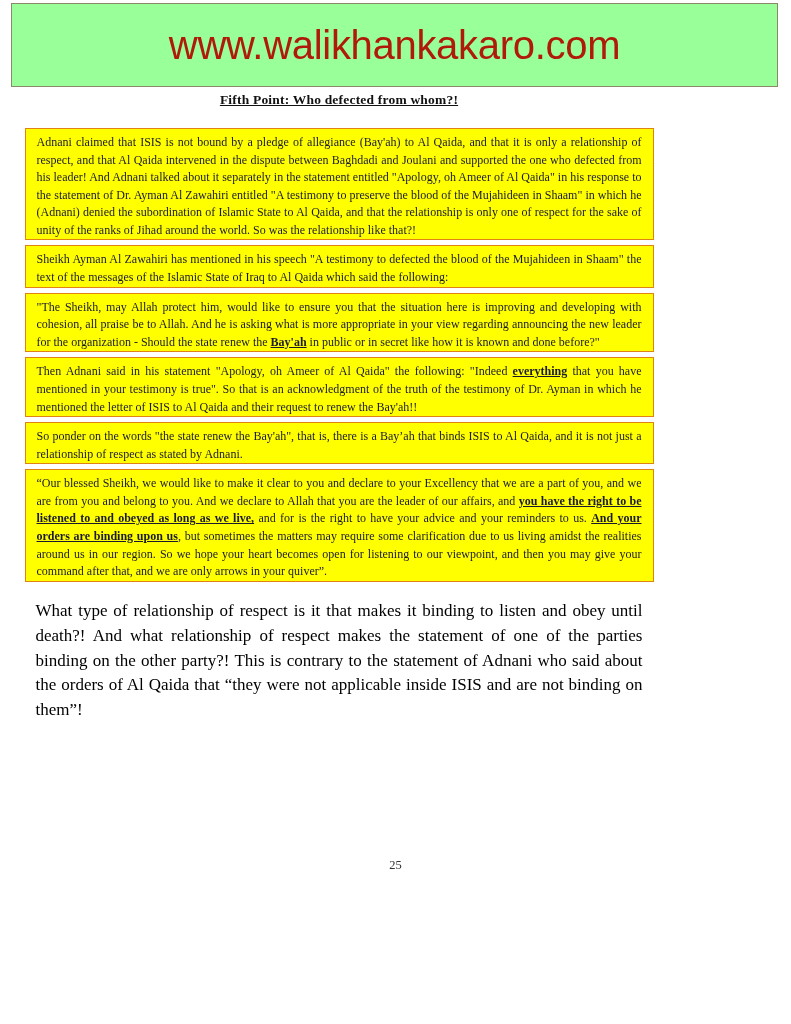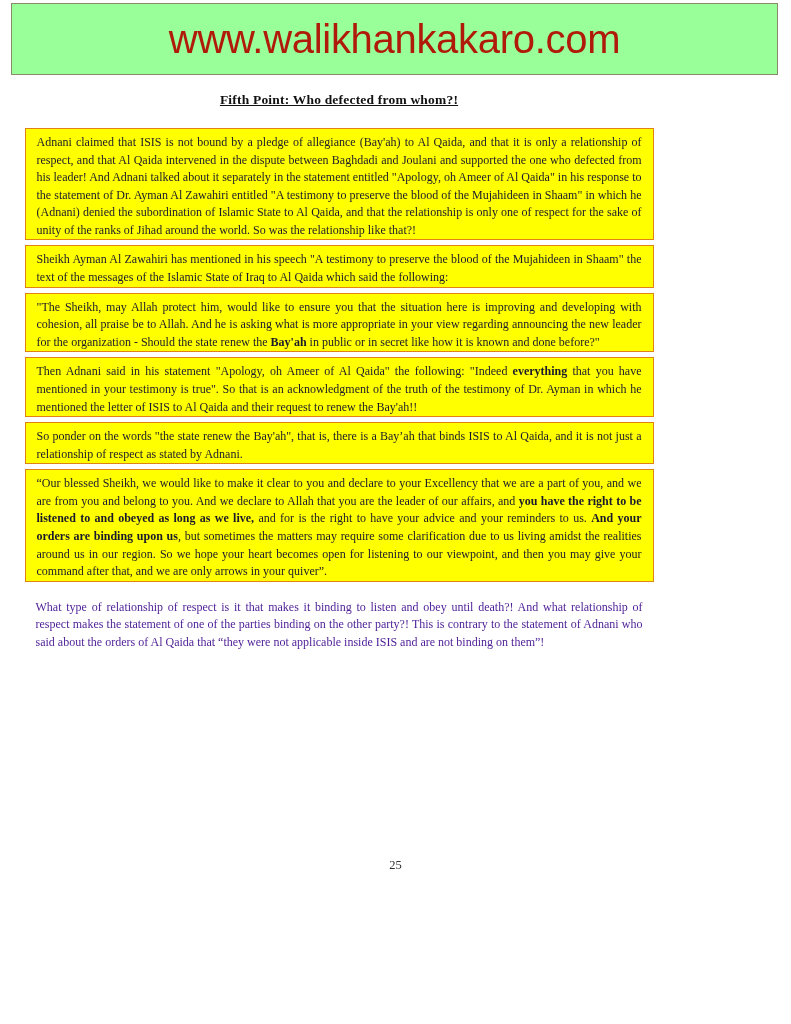--- a/index.html
+++ b/index.html
@@ -15,21 +15,21 @@
     font-family: "Liberation Serif", "DejaVu Serif", serif;
     overflow: hidden;
   }
 
   
   .banner {
     position: absolute;
     left: 11px;
     top: 3px;
     width: 767px;
-    height: 72px;
+    height: 84px;
     background: #99ff99;
     border: 1px solid #8a8a6a;
     box-sizing: border-box;
     display: flex;
     align-items: center;
     justify-content: center;
   }
   .banner-text {
     color: #b01a0b;
     font-family: "Liberation Sans", "DejaVu Sans", sans-serif;
@@ -76,26 +76,27 @@
     line-height: 1.465;
     text-align: justify;
     text-justify: inter-word;
   }
   .hl-block p {
     margin: 0;
   }
   .hl-block b,
   .plain-block b {
     font-weight: bold;
+    text-decoration: underline;
   }
 
   
   .plain-block {
-    color: #4c1d95;
-    font-size: 12px;
+    color: #000000;
+    font-size: 17px;
     line-height: 1.465;
     text-align: justify;
     text-justify: inter-word;
     padding: 12px 11px 0 11px;
     box-sizing: border-box;
   }
   .plain-block p { margin: 0; }
 
   
   .page-number {
@@ -116,21 +117,21 @@
   <div class="banner-text">www.walikhankakaro.com</div>
 </div>
 
 <div class="page">
   <h1 class="section-title">Fifth Point: Who defected from whom?!</h1>
   <div class="content" id="document-body">
       <div class="hl-block">
         <p><span>Adnani claimed that ISIS is not bound by a pledge of allegiance (Bay'ah) to Al Qaida, and that it is only a relationship of respect, and that Al Qaida intervened in the dispute between Baghdadi and Joulani and supported the one who defected from his leader! And Adnani talked about it separately in the statement entitled "Apology, oh Ameer of Al Qaida" in his response to the statement of Dr. Ayman Al Zawahiri entitled "A testimony to preserve the blood of the Mujahideen in Shaam" in which he (Adnani) denied the subordination of Islamic State to Al Qaida, and that the relationship is only one of respect for the sake of unity of the ranks of Jihad around the world. So was the relationship like that?!</span></p>
       </div>
       <div class="hl-block">
-        <p><span>Sheikh Ayman Al Zawahiri has mentioned in his speech "A testimony to preserve the blood of the Mujahideen in Shaam" the text of the messages of the Islamic State of Iraq to Al Qaida which said the following:</span></p>
+        <p><span>Sheikh Ayman Al Zawahiri has mentioned in his speech "A testimony to defected the blood of the Mujahideen in Shaam" the text of the messages of the Islamic State of Iraq to Al Qaida which said the following:</span></p>
       </div>
       <div class="hl-block">
         <p><span>"The Sheikh, may Allah protect him, would like to ensure you that the situation here is improving and developing with cohesion, all praise be to Allah. And he is asking what is more appropriate in your view regarding announcing the new leader for the organization - Should the state renew the </span><b>Bay'ah</b><span> in public or in secret like how it is known and done before?"</span></p>
       </div>
       <div class="hl-block">
         <p><span>Then Adnani said in his statement "Apology, oh Ameer of Al Qaida" the following: "Indeed </span><b>everything</b><span> that you have mentioned in your testimony is true".  So that is an acknowledgment of the truth of the testimony of Dr. Ayman in which he mentioned the letter of ISIS to Al Qaida and their request to renew the Bay'ah!!</span></p>
       </div>
       <div class="hl-block">
         <p><span>So ponder on the words "the state renew the Bay'ah", that is, there is a Bay’ah that binds ISIS to Al Qaida, and it is not just a relationship of respect as stated by Adnani.</span></p>
       </div>

